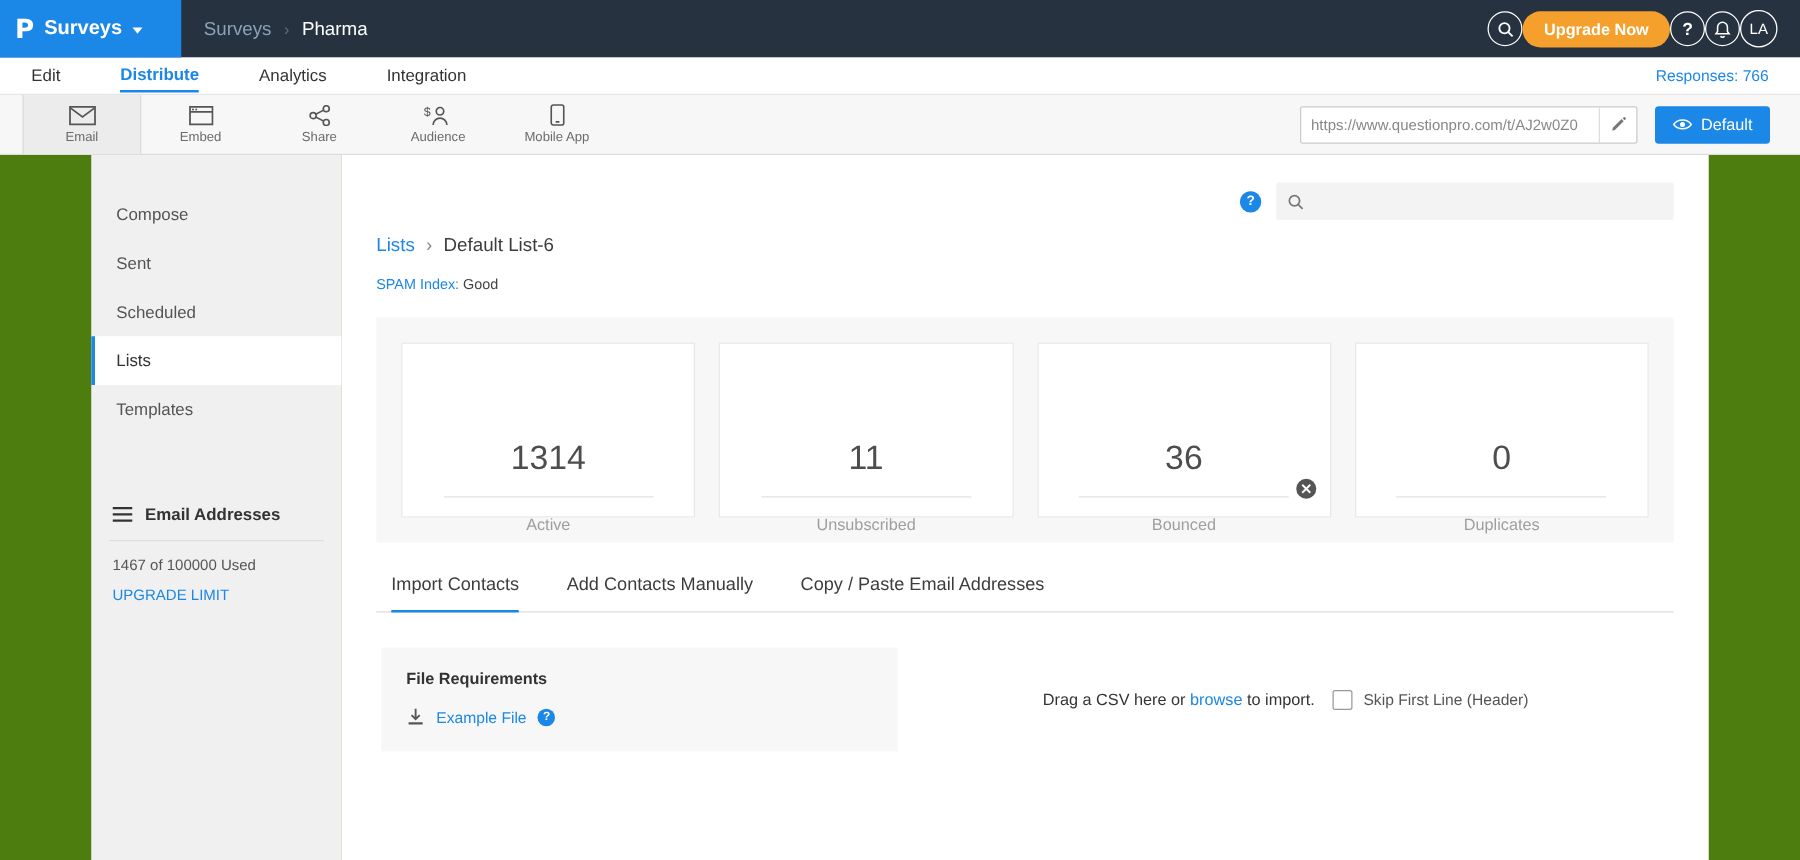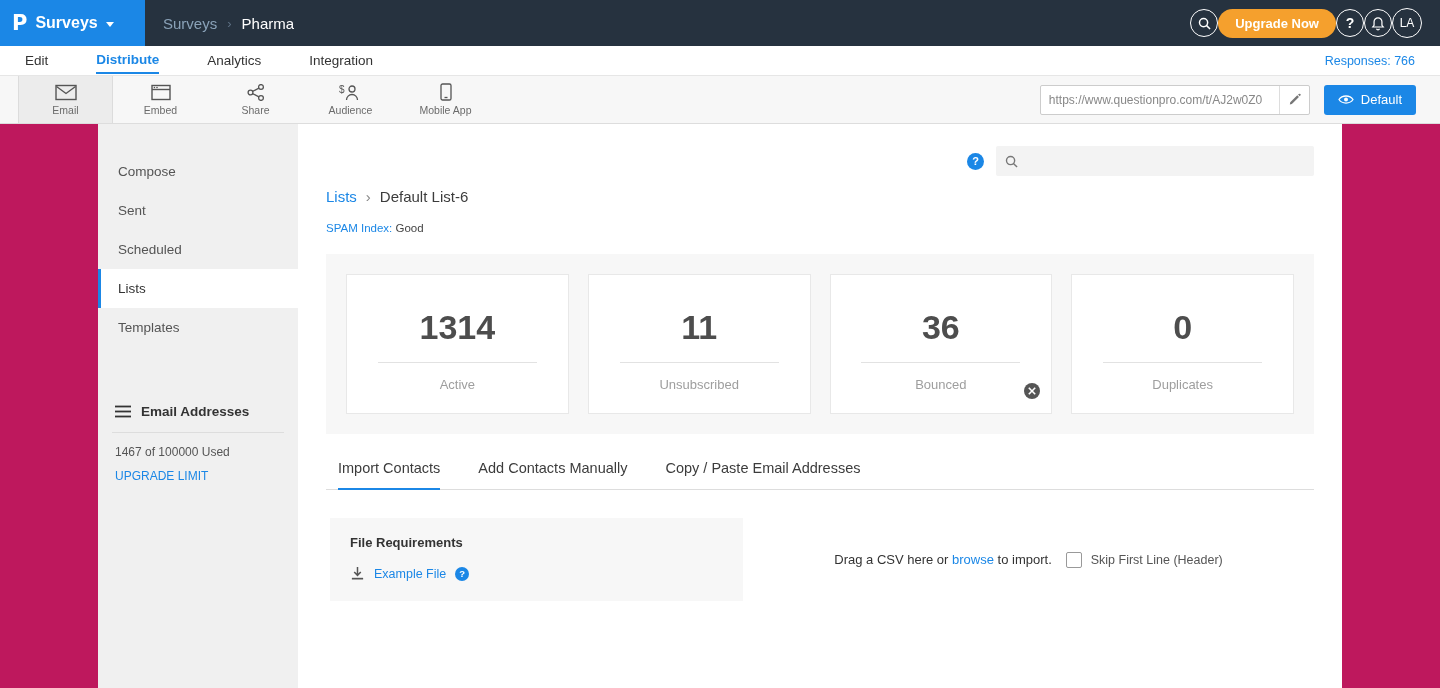--- a/index.html
+++ b/index.html
@@ -32,21 +32,21 @@
   .tool-item { width:95px; display:flex; flex-direction:column; align-items:center; justify-content:center; gap:3px; cursor:pointer; color:#555; }
   .tool-item .tlabel { font-size:10.5px; color:#6b6b6b; }
   .tool-item.active { background:#ececec; border-left:1px solid #dcdcdc; border-right:1px solid #dcdcdc; }
   .toolbar-right { margin-left:auto; display:flex; align-items:center; gap:14px; padding-right:24px; }
   .url-box { width:270px; height:30px; background:#fff; border:1px solid #ccc; border-radius:2px; display:flex; align-items:center; }
   .url-box input { flex:1; border:none; outline:none; font-size:12px; color:#888; padding:0 8px; background:transparent; font-family:inherit; min-width:0; }
   .url-edit { width:30px; height:100%; border-left:1px solid #ddd; display:flex; align-items:center; justify-content:center; cursor:pointer; }
   .preview-btn { height:30px; background:#1b87e6; color:#fff; border:none; border-radius:3px; padding:0 14px; font-size:13px; display:flex; align-items:center; gap:7px; cursor:pointer; font-family:inherit; }
 
   
-  .content { display:flex; height:564px; padding:0 98px; background:#be185d;justify-content:space-between; }
+  .content { display:flex; height:564px; padding:0 73px; background:#4d7c0f;justify-content:space-between; }
   .sidebar { width:200px; background:#f0f0f0; padding-top:28px; flex-shrink:0; }
   .side-item { height:39px; display:flex; align-items:center; padding-left:17px; font-size:13.5px; color:#545454; cursor:pointer; border-left:3px solid transparent; }
   .side-item.active { background:#fff; border-left:3px solid #1b87e6; color:#333; }
   .side-divider { height:1px; background:#ddd; margin:0 14px; }
   .email-block { margin-top:44px; }
   .email-header { display:flex; align-items:center; gap:10px; padding:13px 17px; font-weight:bold; color:#333; font-size:13.5px; }
   .usage-text { padding:12px 17px 4px; font-size:12px; color:#555; }
   .upgrade-link { padding:6px 17px; font-size:12px; color:#1b87e6; cursor:pointer; }
 
   .main { flex:1; background:#fff; padding:22px 28px; overflow:hidden; }
@@ -59,21 +59,21 @@
   .list-breadcrumb { margin-top:12px; font-size:15px; display:flex; align-items:center; gap:9px; }
   .list-breadcrumb .parent { color:#1b87e6; cursor:pointer; }
   .list-breadcrumb .bsep { color:#888; }
   .list-breadcrumb .current { color:#3c3c3c; }
   .spam-row { margin-top:17px; font-size:11.5px; }
   .spam-label { color:#1b87e6; }
   .spam-value { color:#444; }
 
   .stats-wrap { margin-top:20px; background:#f7f7f7; padding:20px; display:flex; gap:19px; }
   .stat-card { flex:1; background:#fff; border:1px solid #e8e8e8; height:140px; position:relative; text-align:center; padding-top:33px; }
-  .stat-value { font-size:34px; font-weight:bold; color:#4d4d4d; }
+  .stat-value { font-size:27px; font-weight:normal; color:#4d4d4d;margin-top:43px; }
   .stat-divider { width:72%; height:1px; background:#e2e2e2; margin:15px auto 14px; }
   .stat-label { font-size:13px; color:#9e9e9e; }
   .stat-block-icon { position:absolute; right:10px; bottom:10px; cursor:pointer; }
 
   .import-tabs { margin-top:26px; border-bottom:1px solid #ddd; display:flex; gap:38px; padding-left:12px; }
   .itab { font-size:14.5px; color:#3c3c3c; padding-bottom:12px; cursor:pointer; border-bottom:2px solid transparent; margin-bottom:-1px; }
   .itab.active { border-bottom:2px solid #1b87e6; }
 
   .import-body { display:flex; margin-top:28px; }
   .filereq-box { width:413px; background:#f7f7f7; padding:17px 20px 20px; margin-left:4px; }

